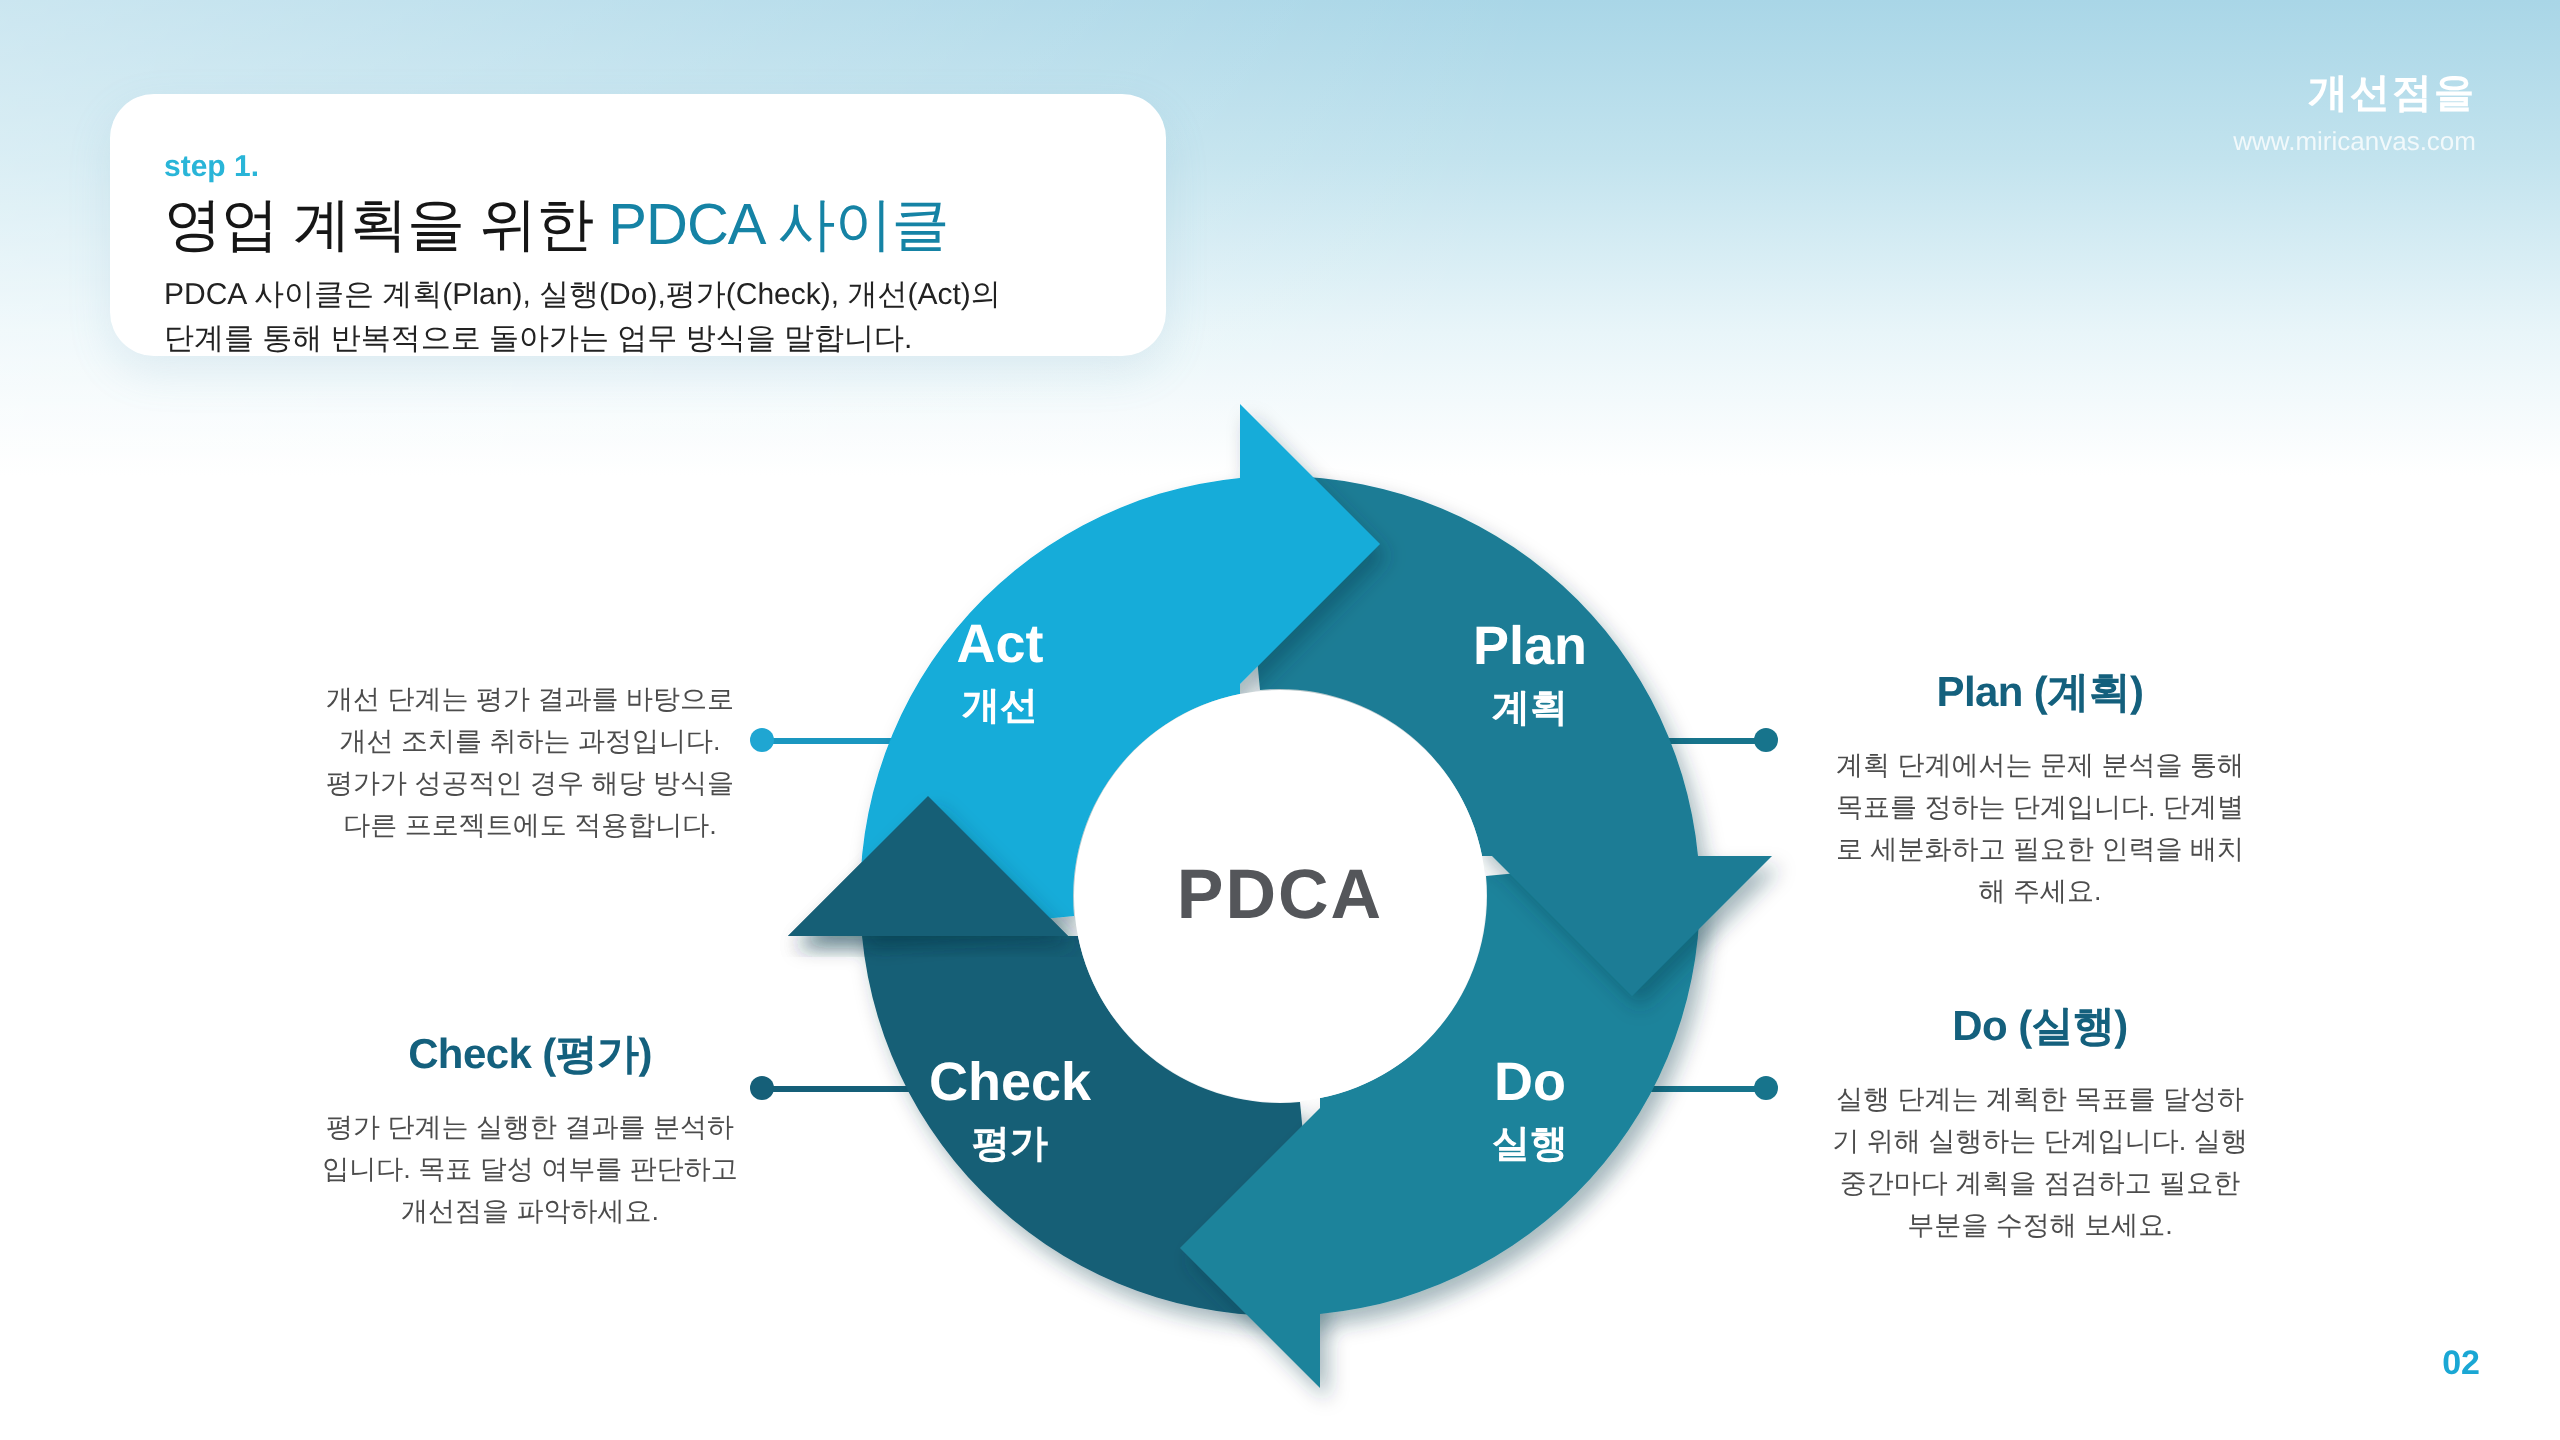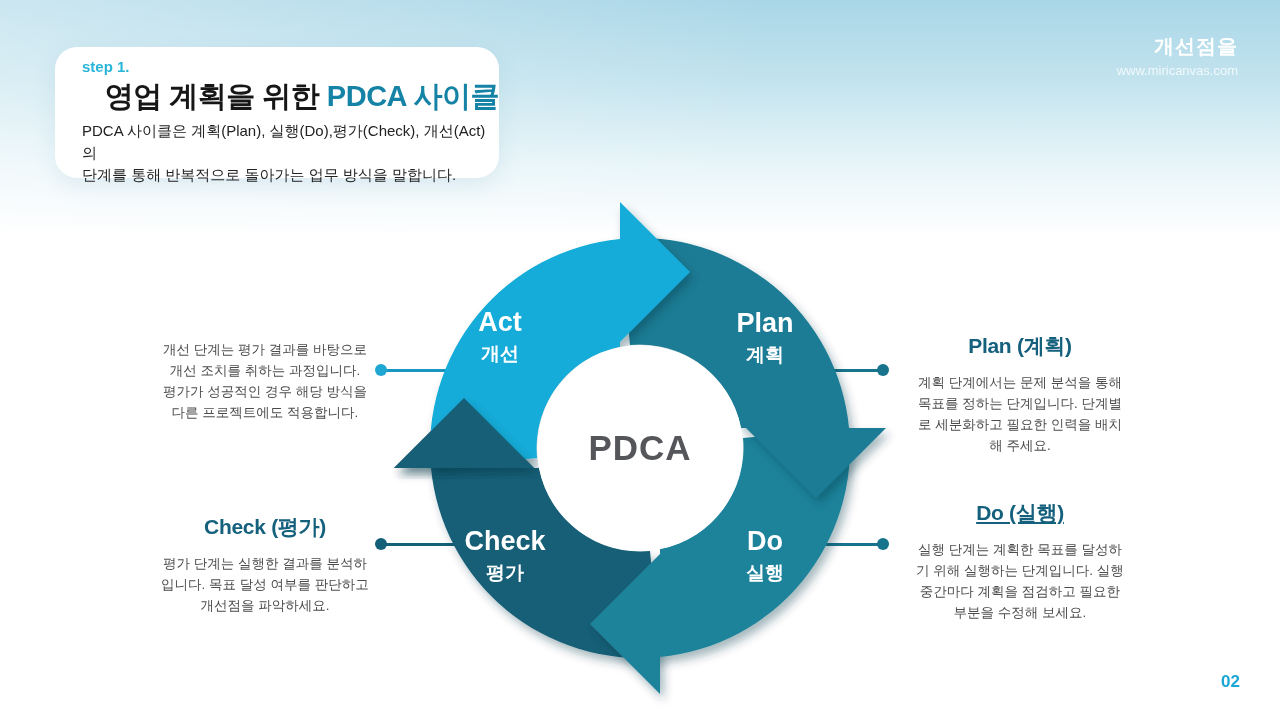--- a/index.html
+++ b/index.html
@@ -2,24 +2,24 @@
 <html><head>
 <meta charset="utf-8">
 <style>
   html,body{margin:0;padding:0;}
   body{font-family:"Liberation Sans","DejaVu Sans",sans-serif;}
   .slide{position:relative;width:1280px;height:720px;overflow:hidden;
     background-image:
       linear-gradient(100deg, rgba(255,255,255,0.40) 0%, rgba(255,255,255,0) 55%),
       linear-gradient(180deg, #A9D6E7 0%, #C2E3EE 11%, #E8F5F9 23%, #FFFFFF 33%, #FFFFFF 100%);}
   
-  .header-card{position:absolute;left:55px;top:47px;width:444px;height:131px;background:#ffffff;
-    border-radius:22px;box-shadow:0 8px 22px rgba(110,165,190,0.16);padding:11px 0 0 27px;box-sizing:border-box;}
+  .header-card{position:absolute;left:55px;top:47px;width:528px;height:131px;background:#ffffff;
+    border-radius:22px;box-shadow:0 8px 22px rgba(110,165,190,0.16);padding:28px 0 0 27px;box-sizing:border-box;}
   .step{color:#29B5D8;font-size:15px;font-weight:700;margin-bottom:5px;}
-  .title{font-size:29px;font-weight:700;color:#161616;letter-spacing:-0.5px;line-height:1.15;text-align:right;}
+  .title{font-size:29px;font-weight:400;color:#161616;letter-spacing:-0.5px;line-height:1.15;}
   .title .hl{color:#1583A5;}
   .subtitle{margin-top:7px;font-size:15px;color:#222;line-height:1.45;font-weight:500;}
   
   .brand{position:absolute;top:33px;right:42px;text-align:right;}
   .brand-logo{color:#ffffff;font-size:20px;font-weight:800;letter-spacing:1px;}
   .brand-site{color:rgba(255,255,255,0.78);font-size:13px;margin-top:3px;}
   
   .conn-line{position:absolute;height:3px;z-index:1;}
   .conn-dot{position:absolute;width:12px;height:12px;border-radius:50%;z-index:1;}
   .c-act-line{left:381px;top:369px;width:86px;background:#1A97C0;}
@@ -45,21 +45,21 @@
   .section{position:absolute;text-align:center;z-index:2;}
   .sec-title{font-size:21px;font-weight:800;letter-spacing:-0.3px;}
   .sec-body{margin-top:13px;font-size:13.5px;color:#4C4C4C;line-height:1.55;}
   .s-act{left:140px;top:327px;width:250px;}
   .s-act .sec-title{color:#2BA7CE;}
   .s-plan{left:888px;top:332px;width:264px;}
   .s-plan .sec-title{color:#14607D;}
   .s-check{left:140px;top:513px;width:250px;}
   .s-check .sec-title{color:#14607D;}
   .s-do{left:888px;top:499px;width:264px;}
-  .s-do .sec-title{color:#14607D;text-decoration:underline;}
+  .s-do .sec-title{color:#14607D;}
   
   .page-number{position:absolute;right:40px;bottom:28px;color:#1AA7D4;font-size:17px;font-weight:700;text-align:right;}
 </style>
 </head>
 <body>
 
 <div class="slide">
 
   <div class="header-card">
     <div class="step">step 1.</div>

